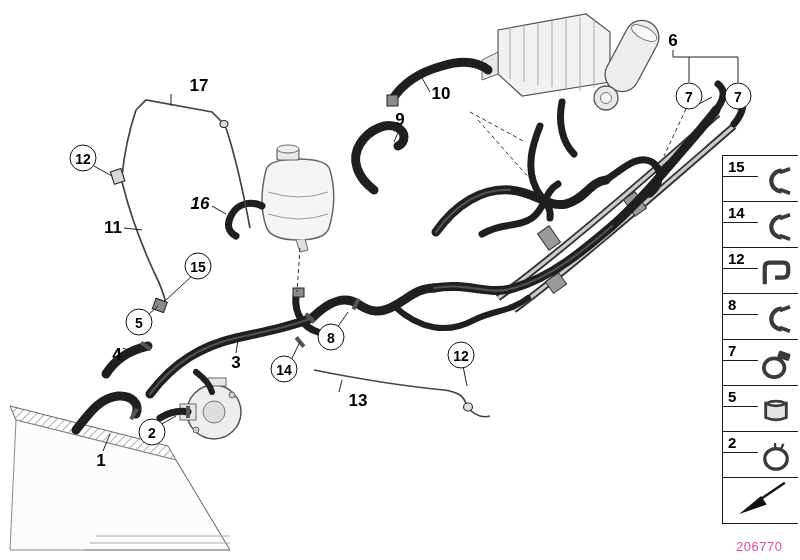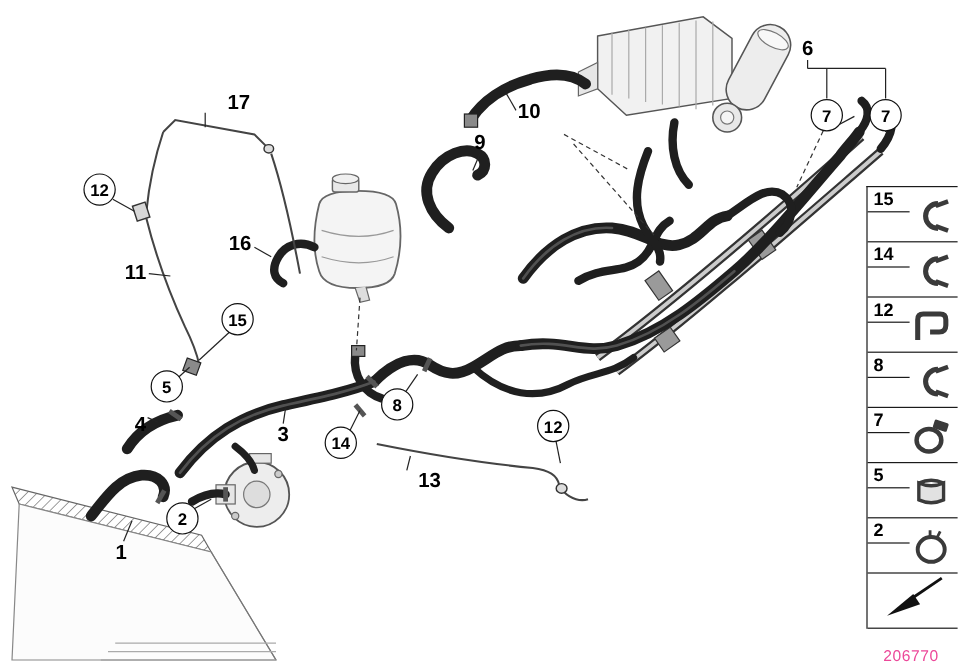--- a/index.html
+++ b/index.html
@@ -222,21 +222,21 @@
       <div class="callout circled" style="left: 198px; top: 266px;">15</div>
       <div class="callout circled" style="left: 139px; top: 322px;">5</div>
       <div class="callout circled" style="left: 331px; top: 337px;">8</div>
       <div class="callout circled" style="left: 284px; top: 369px;">14</div>
       <div class="callout circled" style="left: 152px; top: 432px;">2</div>
       <div class="callout circled" style="left: 461px; top: 355px;">12</div>
       <div class="callout circled" style="left: 689px; top: 96px;">7</div>
       <div class="callout circled" style="left: 738px; top: 96px;">7</div>
       <div class="callout plain" style="left: 171px; top: 85px; margin-left: 28px;">17</div>
       <div class="callout plain" style="left: 113px; top: 227px;">11</div>
-      <div class="callout plain" style="left: 200px; top: 203px;">16</div>
+      <div class="callout plain" style="left: 200px; top: 203px; font-style: italic;">16</div>
       <div class="callout plain" style="left: 441px; top: 69px; margin-top: 24px;">10</div>
       <div class="callout plain" style="left: 400px; top: 119px;">9</div>
       <div class="callout plain" style="left: 673px; top: 40px;">6</div>
       <div class="callout plain" style="left: 117px; top: 354px;">4</div>
       <div class="callout plain" style="left: 236px; top: 362px;">3</div>
       <div class="callout plain" style="left: 338px; top: 400px; margin-left: 20px;">13</div>
       <div class="callout plain" style="left: 101px; top: 460px;">1</div>
     </div>
 
   <aside id="legend">

